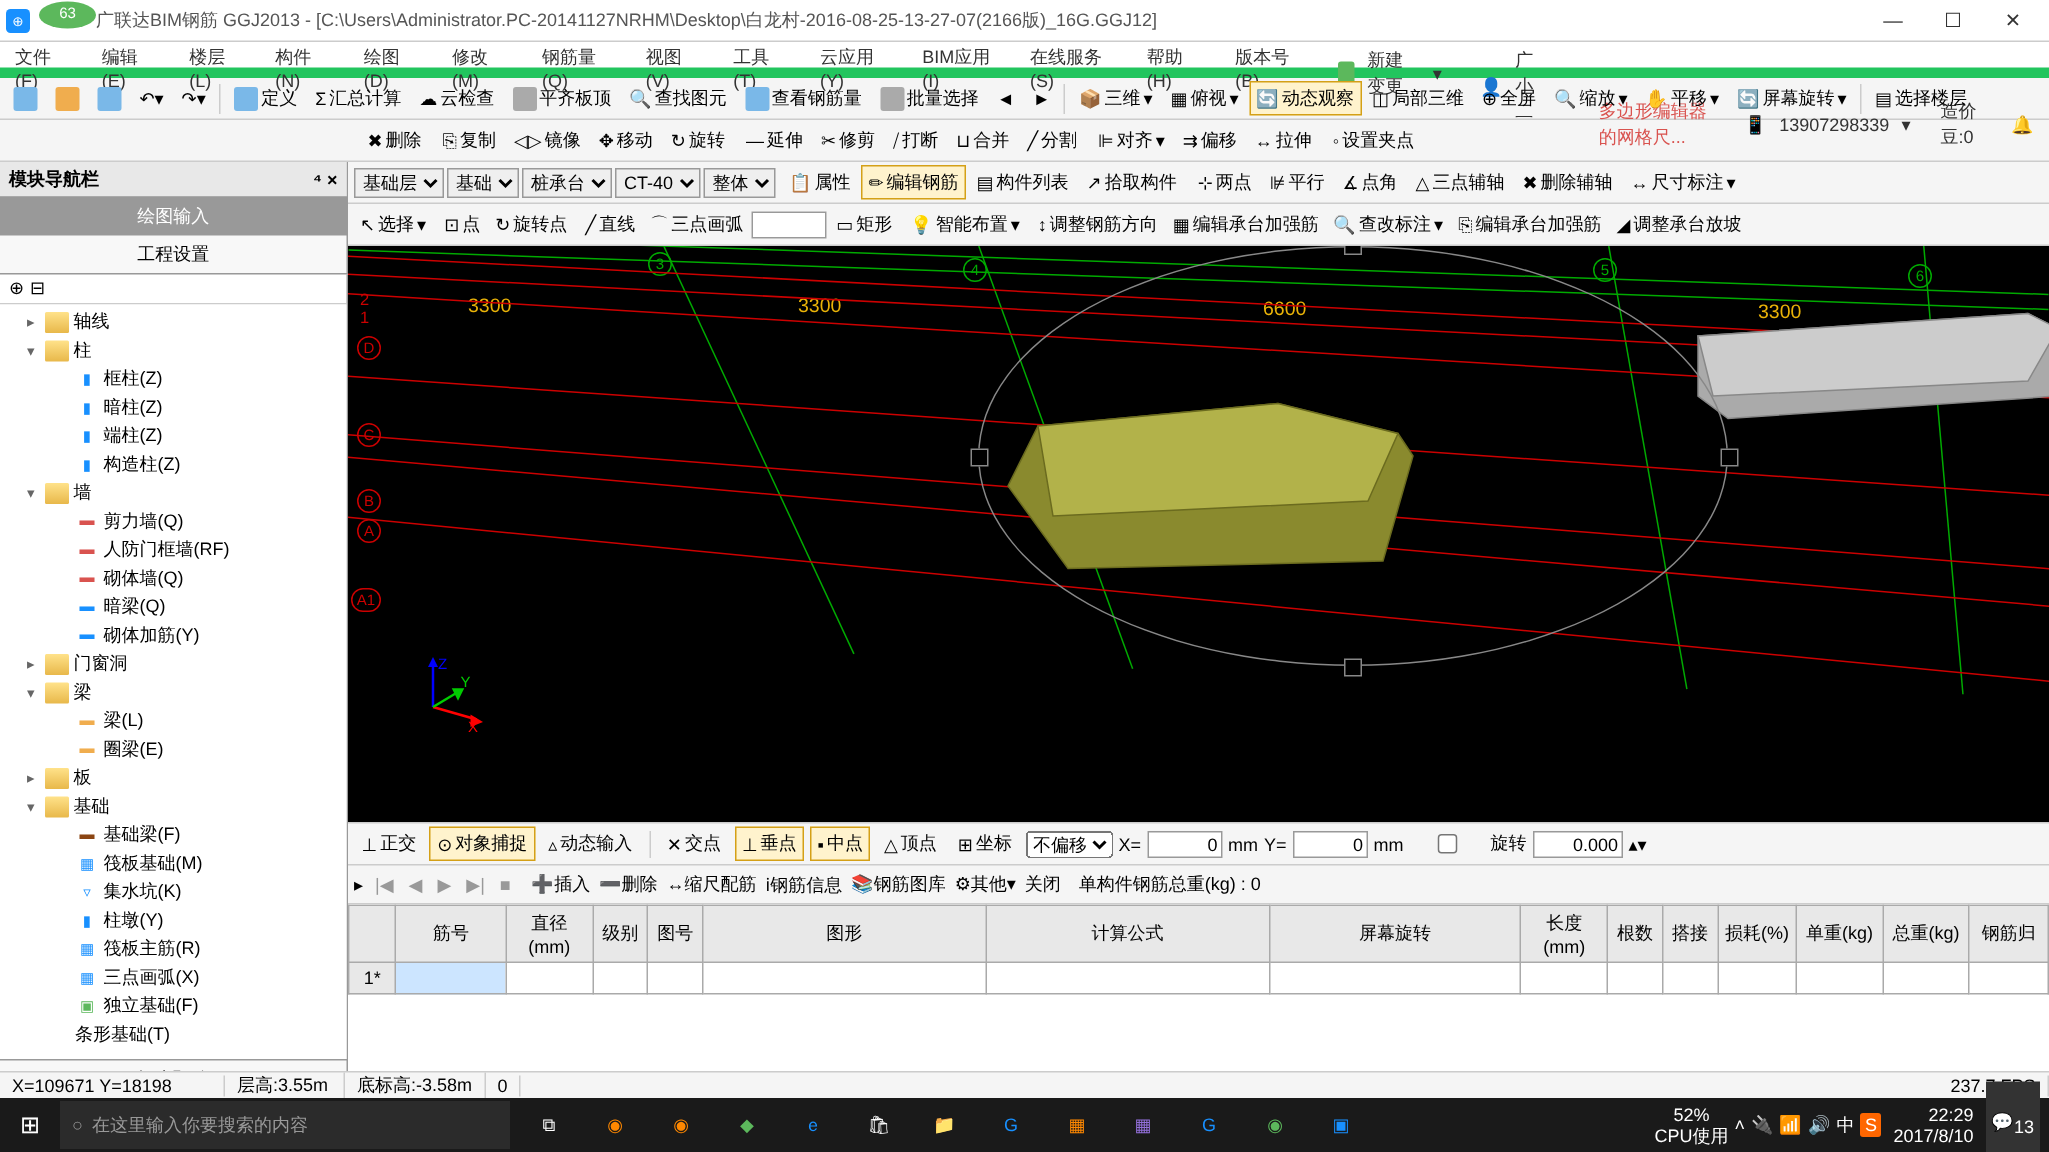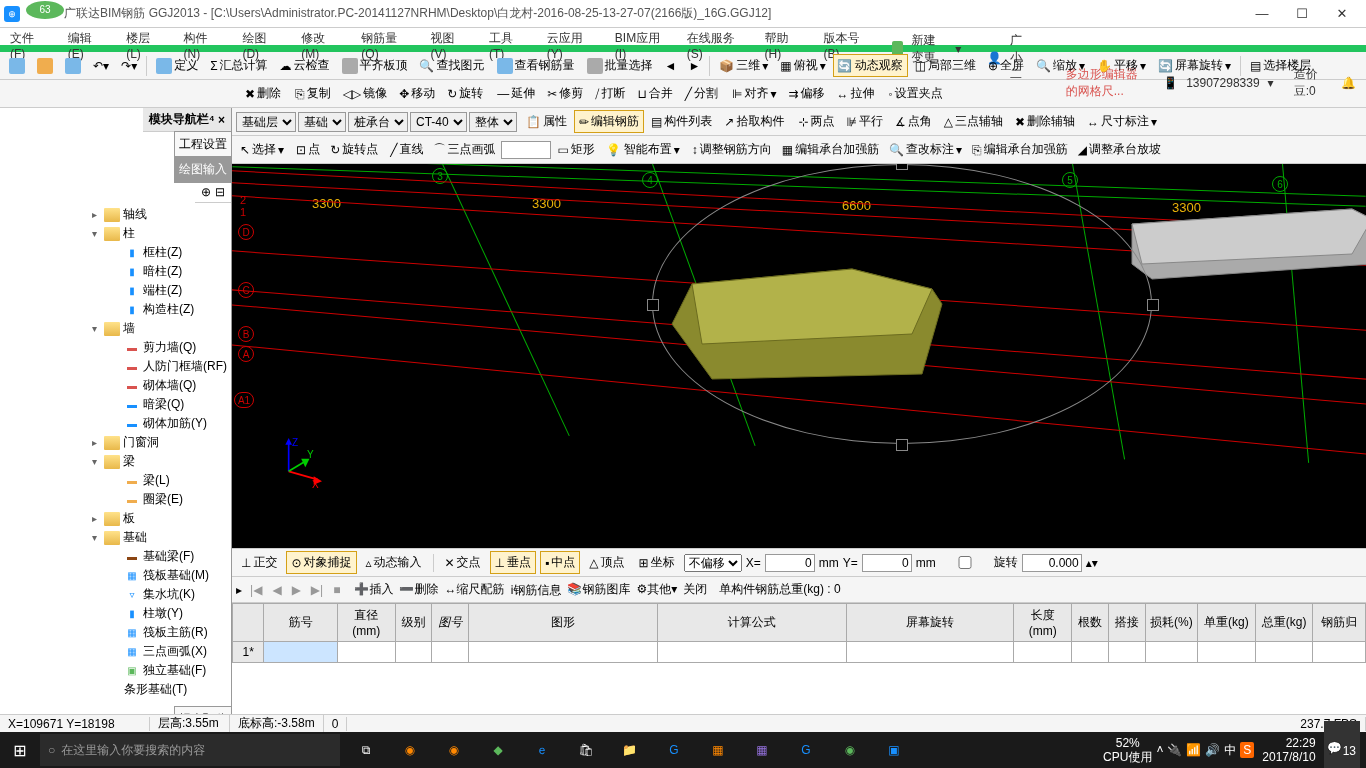--- a/index.html
+++ b/index.html
@@ -22,21 +22,21 @@
 .toolbar .btn { padding: 2px 4px; cursor: pointer; display: flex; align-items: center; gap: 2px; border: 1px solid transparent; }
 .toolbar .sep { width:1px; height:20px; background:#ccc; margin:0 2px;}
 .toolbar .active-btn { background: #fff3cd; border: 1px solid #d4a017; }
 .icon-small { display:inline-block; width:16px; height:16px; background:#7ab8e8; border-radius:2px; vertical-align:middle;}
 .icon-green { background:#5cb85c; }
 .icon-yellow { background:#f0ad4e; }
 .icon-gray { background:#aaa;}
 .sub-toolbar { height: 28px; background: #f5f5f5; border-bottom: 1px solid #ccc; display: flex; align-items: center; padding: 0 4px; gap: 2px; white-space:nowrap; overflow:hidden;}
 .sub-toolbar .btn { padding: 2px 4px; cursor: pointer; display: flex; align-items: center; gap: 2px; border:1px solid transparent;}
 .main { display: flex; height: calc(768px - 28px - 24px - 28px - 28px - 36px); }
-.left-panel { width: 232px; border-right: 1px solid #999; display: flex; flex-direction: column; background:#fff;align-items:flex-end; }
+.left-panel { width: 232px; border-right: 1px solid #999; display: flex; flex-direction: column; background:#fff; }
 .panel-header { background: #e8e8e8; padding: 3px 6px; border-bottom: 1px solid #ccc; display: flex; justify-content: space-between; align-items: center; font-weight: bold;}
 .panel-section { text-align: center; padding: 4px; border: 1px solid #999; margin: -1px; cursor:pointer; background:#f8f8f8;}
 .panel-mini-toolbar { padding: 3px 6px; border-bottom: 1px solid #ccc; display:flex; gap:4px;}
 .tree { flex: 1; overflow-y: auto; overflow-x: hidden; padding: 2px; background:#fff; }
 .tree-item { display: flex; align-items: center; padding: 1px 2px; cursor: pointer; white-space: nowrap; }
 .tree-item .arrow { width: 12px; display: inline-block; color:#666; font-size:10px;}
 .tree-item .icon { width: 16px; height: 14px; display: inline-flex; align-items:center; justify-content:center; margin-right: 3px; font-size:10px;}
 .tree-item .folder { background:linear-gradient(#ffe28a,#e8b84a); border-radius:1px;}
 .indent-1 { padding-left: 16px; }
 .indent-3 { padding-left: 48px; }
@@ -193,22 +193,22 @@
   <span class="btn">◦<span>设置夹点</span></span>
 </div>
 
 <div class="main">
 
   <div class="left-panel">
     <div class="panel-header">
       <span>模块导航栏</span>
       <span>⁴ ×</span>
     </div>
+    <div class="panel-section" style="background:#999;color:#fff;">绘图输入</div>
     <div class="panel-section">工程设置</div>
-    <div class="panel-section" style="background:#999;color:#fff;">绘图输入</div>
     <div class="panel-mini-toolbar">
       <span>⊕</span>
       <span>⊟</span>
     </div>
     <div class="tree">
       <div class="tree-item indent-1">
           <span class="arrow">▸</span>
           <span class="icon folder"></span>
           <span>轴线</span>
         </div>
@@ -469,21 +469,21 @@
     </div>
 
     <div class="table-area">
       <table class="rebar-table">
         <tbody>
             <tr>
           <th class="row-head"></th>
           <th style="width:70px;">筋号</th>
           <th style="width:55px;">直径(mm)</th>
           <th style="width:35px;">级别</th>
-          <th style="width:35px;font-style:italic;">图号</th>
+          <th style="width:35px;">图号</th>
           <th style="width:180px;">图形</th>
           <th style="width:180px;">计算公式</th>
           <th style="width:160px;">屏幕旋转</th>
           <th style="width:55px;">长度(mm)</th>
           <th style="width:35px;">根数</th>
           <th style="width:35px;">搭接</th>
           <th style="width:50px;">损耗(%)</th>
           <th style="width:55px;">单重(kg)</th>
           <th style="width:55px;">总重(kg)</th>
           <th style="width:50px;">钢筋归</th>

